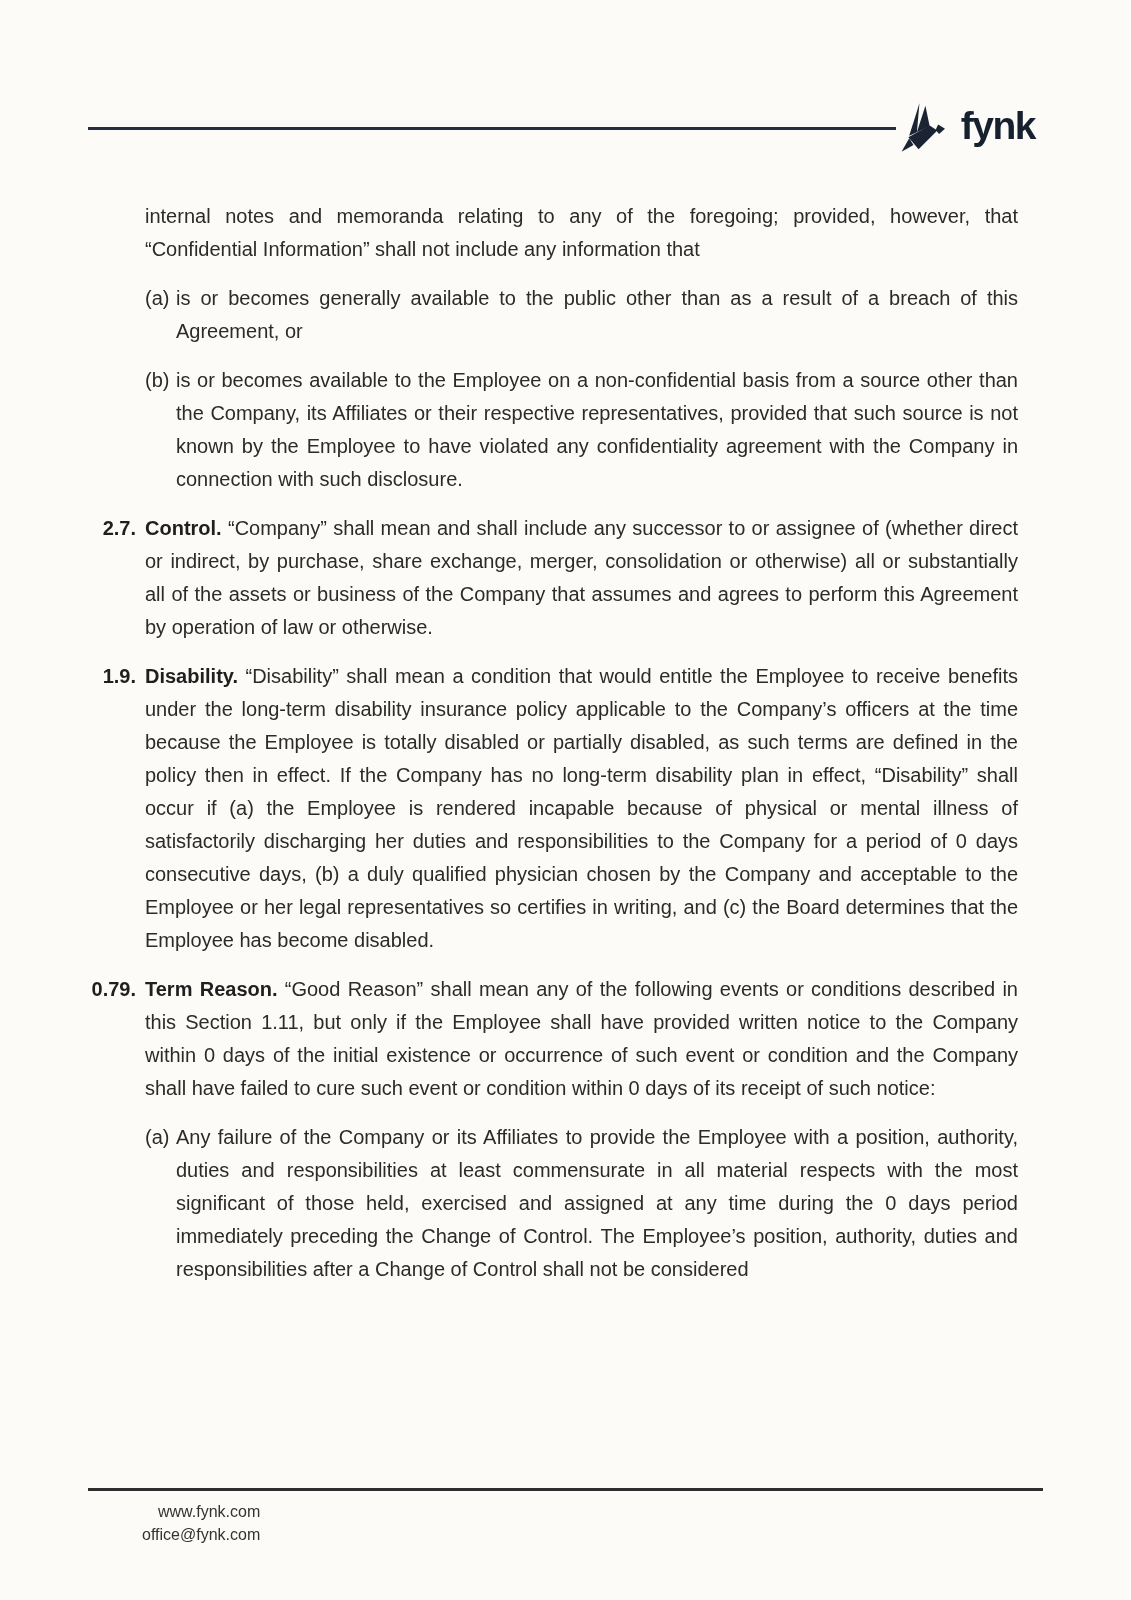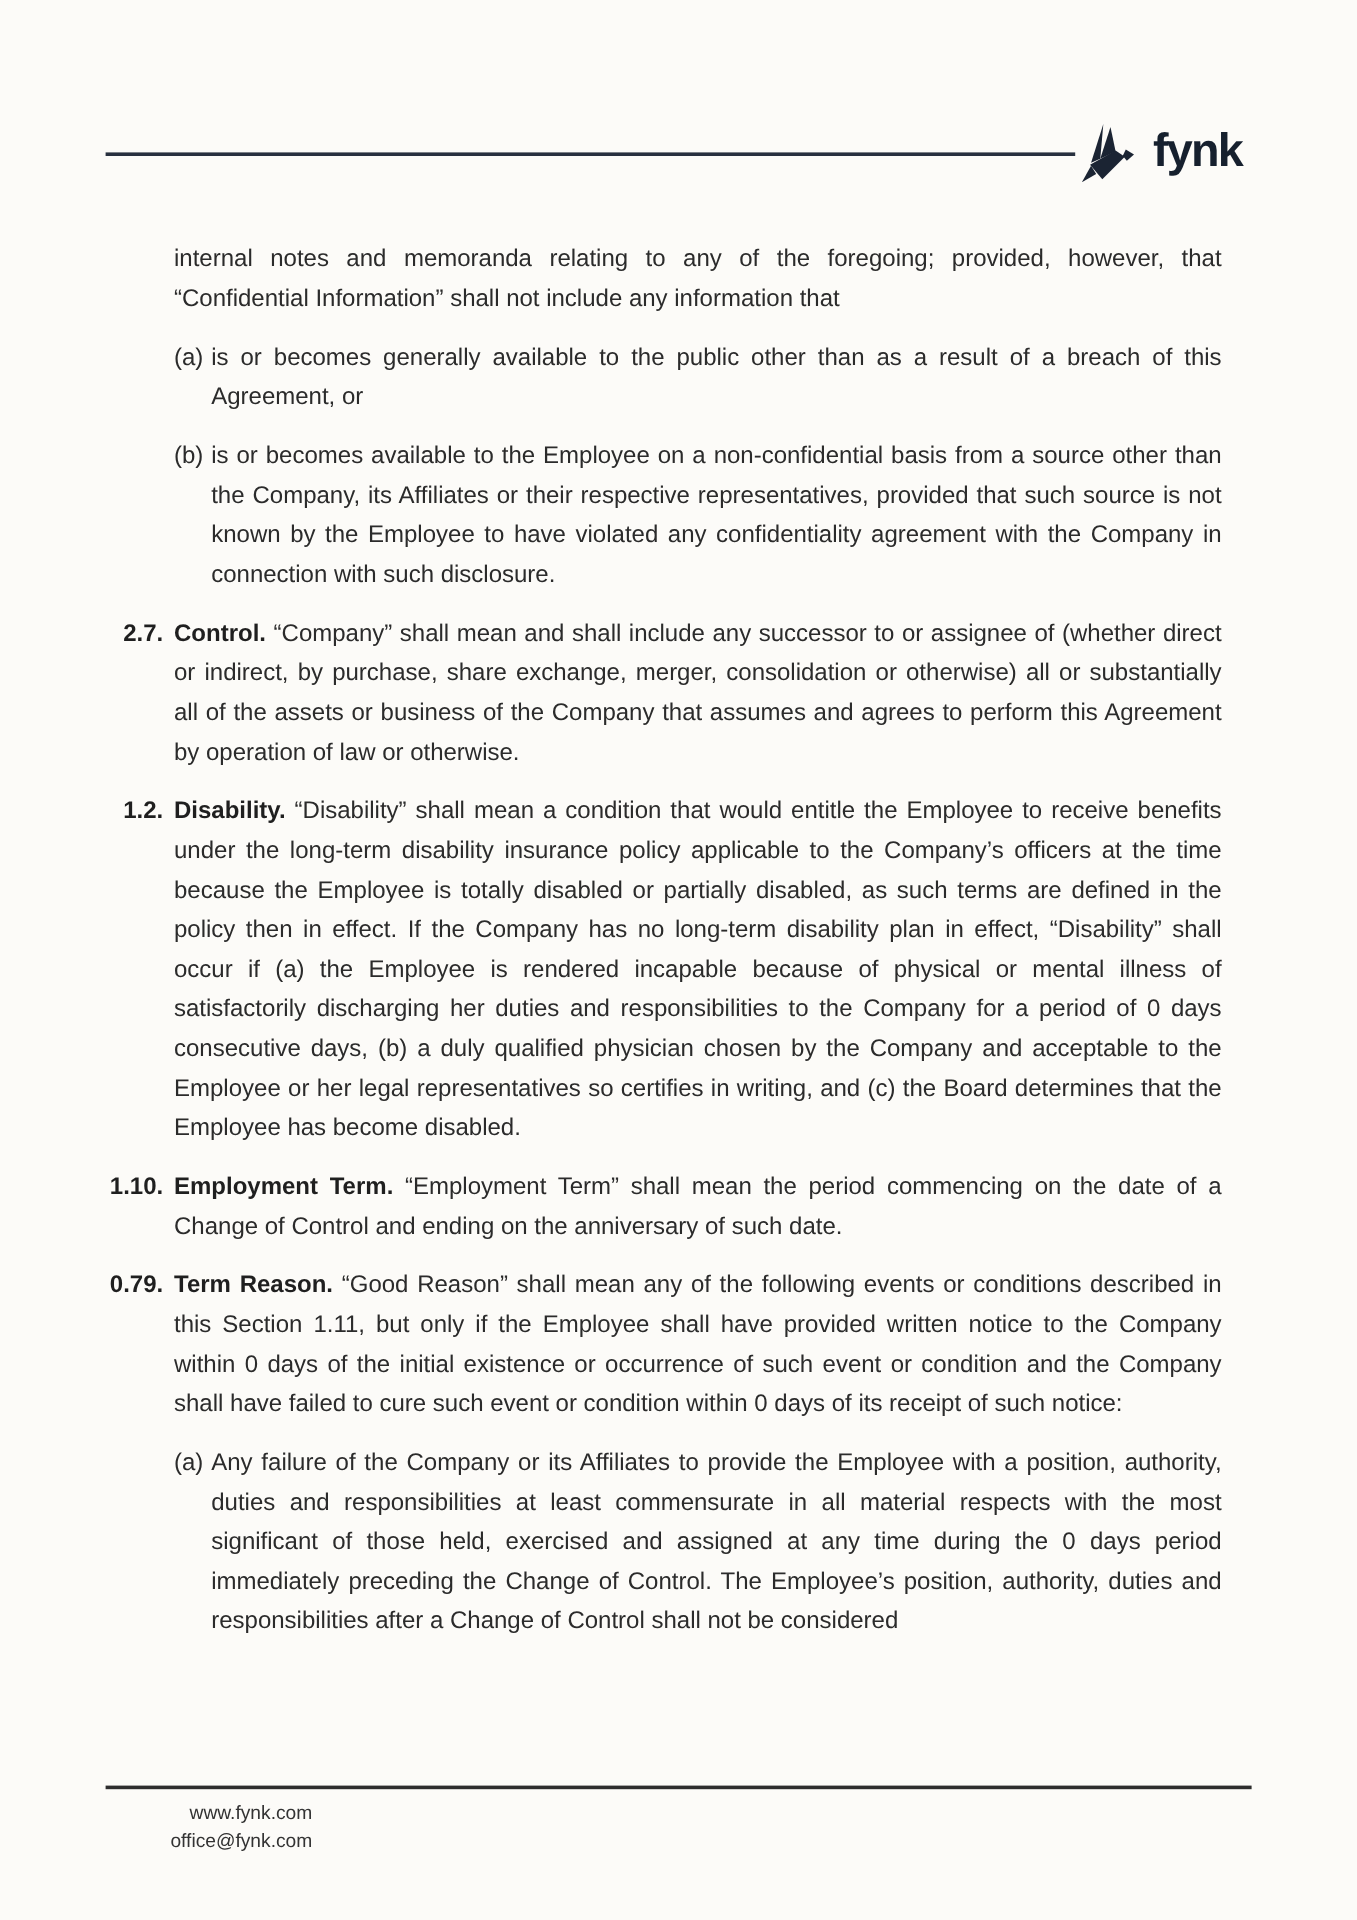--- a/index.html
+++ b/index.html
@@ -109,28 +109,24 @@
       <span class="lbl">(b)</span>
       <span>is or becomes available to the Employee on a non-confidential basis from a source other than the Company, its Affiliates or their respective representatives, provided that such source is not known by the Employee to have violated any confidentiality agreement with the Company in connection with such disclosure.</span>
     </div>
 
     <div class="sec">
       <span class="num">2.7.</span><b class="term">Control.</b>
       <span>“Company” shall mean and shall include any successor to or assignee of (whether direct or indirect, by purchase, share exchange, merger, consolidation or otherwise) all or substantially all of the assets or business of the Company that assumes and agrees to perform this Agreement by operation of law or otherwise.</span>
     </div>
 
     <div class="sec">
-      <span class="num">1.2.</span><b class="term">Disability.</b>
+      <span class="num">1.9.</span><b class="term">Disability.</b>
       <span>“Disability” shall mean a condition that would entitle the Employee to receive benefits under the long-term disability insurance policy applicable to the Company’s officers at the time because the Employee is totally disabled or partially disabled, as such terms are defined in the policy then in effect. If the Company has no long-term disability plan in effect, “Disability” shall occur if (a) the Employee is rendered incapable because of physical or mental illness of satisfactorily discharging her duties and responsibilities to the Company for a period of 0 days consecutive days, (b) a duly qualified physician chosen by the Company and acceptable to the Employee or her legal representatives so certifies in writing, and (c) the Board determines that the Employee has become disabled.</span>
     </div>
 
-    <div class="sec">
-      <span class="num">1.10.</span><b class="term">Employment Term.</b>
-      <span>“Employment Term” shall mean the period commencing on the date of a Change of Control and ending on the anniversary of such date.</span>
-    </div>
 
     <div class="sec">
       <span class="num">0.79.</span><b class="term">Term Reason.</b>
       <span>“Good Reason” shall mean any of the following events or conditions described in this Section 1.11, but only if the Employee shall have provided written notice to the Company within 0 days of the initial existence or occurrence of such event or condition and the Company shall have failed to cure such event or condition within 0 days of its receipt of such notice:</span>
     </div>
 
     <div class="item">
       <span class="lbl">(a)</span>
       <span>Any failure of the Company or its Affiliates to provide the Employee with a position, authority, duties and responsibilities at least commensurate in all material respects with the most significant of those held, exercised and assigned at any time during the 0 days period immediately preceding the Change of Control. The Employee’s position, authority, duties and responsibilities after a Change of Control shall not be considered</span>
     </div>

